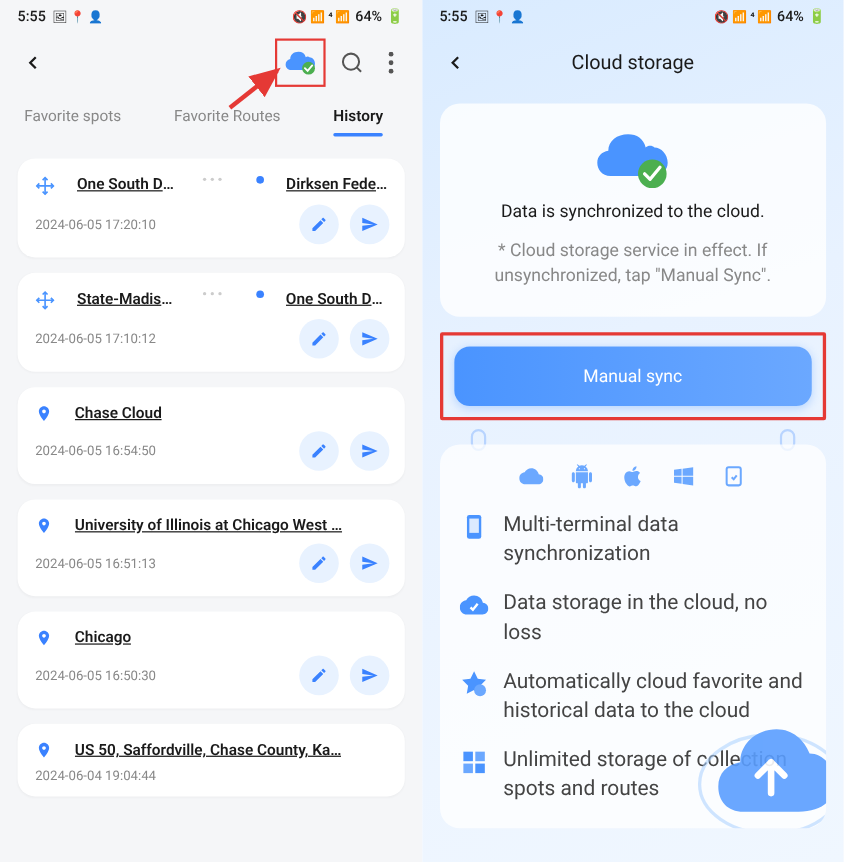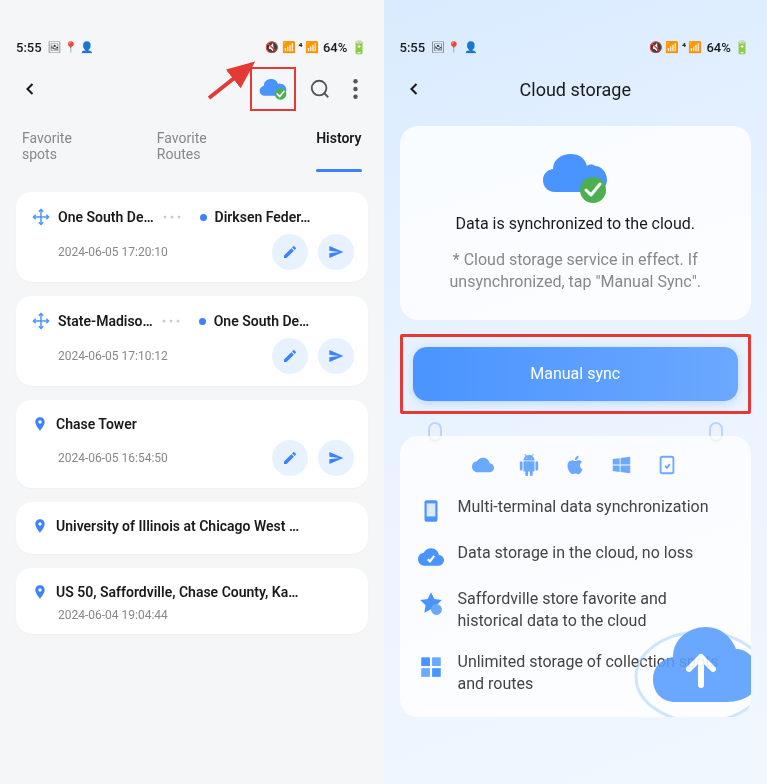--- a/index.html
+++ b/index.html
@@ -30,21 +30,20 @@
     
     .status-bar {
       height: 30px;
       display: flex;
       align-items: center;
       justify-content: space-between;
       padding: 0 16px;
       font-size: 13px;
       font-weight: 500;
       color: #1a1a1a;
-      margin-top: 32px;
     }
     .status-left {
       display: flex;
       align-items: center;
       gap: 6px;
     }
     .status-right {
       display: flex;
       align-items: center;
       gap: 4px;
@@ -114,21 +113,20 @@
     .tab {
       padding: 8px 0 10px 0;
       font-size: 14px;
       color: #888;
       cursor: pointer;
       position: relative;
     }
     .tab.active {
       color: #1a1a1a;
       font-weight: 600;
-      margin-left: 16px;
     }
     .tab.active::after {
       content: '';
       position: absolute;
       bottom: 0;
       left: 0;
       right: 0;
       height: 3px;
       background: #3a82ff;
       border-radius: 2px;
@@ -141,23 +139,24 @@
       gap: 14px;
     }
     .history-card {
       background: #fff;
       border-radius: 16px;
       padding: 16px 14px 12px 16px;
       box-shadow: 0 1px 2px rgba(0,0,0,0.03);
     }
     .card-top {
       display: flex;
-      align-items: center;
-      gap: 8px;
+      align-items: flex-start;
+      gap: 20px;
       margin-bottom: 8px;
+      text-decoration: underline;
     }
     .move-icon {
       width: 18px;
       color: #4a94ff;
       flex-shrink: 0;
     }
     .pin-icon {
       width: 16px;
       color: #3a82ff;
       flex-shrink: 0;
@@ -185,21 +184,20 @@
       flex-shrink: 0;
     }
     .card-bottom {
       display: flex;
       align-items: center;
       justify-content: space-between;
     }
     .timestamp {
       font-size: 12px;
       color: #888;
-      margin-left: 26px;
     }
     .card-actions {
       display: flex;
       gap: 10px;
     }
     .circle-btn {
       width: 36px;
       height: 36px;
       border-radius: 50%;
       background: #e8f2ff;
@@ -288,21 +286,21 @@
       gap: 14px;
       margin-bottom: 18px;
     }
     .feature-icon {
       width: 26px;
       height: 26px;
       flex-shrink: 0;
       margin-top: 2px;
     }
     .feature-text {
-      font-size: 16px;
+      font-size: 19px;
       color: #444;
       line-height: 1.4;
     }
     .cloud-deco {
       position: absolute;
       right: -20px;
       bottom: -30px;
       width: 140px;
       height: 140px;
       opacity: 0.9;
@@ -445,21 +443,21 @@
             </div>
         </div>
       </div>
     </div>
 
     <div class="history-card">
       <div class="card-top">
         <svg class="pin-icon" viewBox="0 0 24 24" fill="#3a82ff">
             <path d="M12 2C8.13 2 5 5.13 5 9c0 5.25 7 13 7 13s7-7.75 7-13c0-3.87-3.13-7-7-7zm0 9.5c-1.38 0-2.5-1.12-2.5-2.5s1.12-2.5 2.5-2.5 2.5 1.12 2.5 2.5-1.12 2.5-2.5 2.5z"></path>
           </svg>
-        <span class="location-name">Chase Tower</span>
+        <span class="location-name">Chase Cloud</span>
       </div>
       <div class="card-bottom">
         <span class="timestamp">2024-06-05 16:54:50</span>
         <div class="card-actions">
           <div class="circle-btn">
               <svg width="16" height="16" viewBox="0 0 24 24" fill="#3a82ff">
                 <path d="M3 17.25V21h3.75L17.81 9.94l-3.75-3.75L3 17.25zM20.71 7.04c.39-.39.39-1.02 0-1.41l-2.34-2.34c-.39-.39-1.02-.39-1.41 0l-1.83 1.83 3.75 3.75 1.83-1.83z"></path>
               </svg>
             </div>
           <div class="circle-btn">
@@ -471,22 +469,60 @@
       </div>
     </div>
 
     <div class="history-card">
       <div class="card-top">
         <svg class="pin-icon" viewBox="0 0 24 24" fill="#3a82ff">
             <path d="M12 2C8.13 2 5 5.13 5 9c0 5.25 7 13 7 13s7-7.75 7-13c0-3.87-3.13-7-7-7zm0 9.5c-1.38 0-2.5-1.12-2.5-2.5s1.12-2.5 2.5-2.5 2.5 1.12 2.5 2.5-1.12 2.5-2.5 2.5z"></path>
           </svg>
         <span class="location-name" style="max-width:290px">University of Illinois at Chicago West …</span>
       </div>
-    </div>
-
+      <div class="card-bottom">
+        <span class="timestamp">2024-06-05 16:51:13</span>
+        <div class="card-actions">
+          <div class="circle-btn">
+              <svg width="16" height="16" viewBox="0 0 24 24" fill="#3a82ff">
+                <path d="M3 17.25V21h3.75L17.81 9.94l-3.75-3.75L3 17.25zM20.71 7.04c.39-.39.39-1.02 0-1.41l-2.34-2.34c-.39-.39-1.02-.39-1.41 0l-1.83 1.83 3.75 3.75 1.83-1.83z"></path>
+              </svg>
+            </div>
+          <div class="circle-btn">
+              <svg width="16" height="16" viewBox="0 0 24 24" fill="#3a82ff">
+                <path d="M2.01 21L23 12 2.01 3 2 10l15 2-15 2z"></path>
+              </svg>
+            </div>
+        </div>
+      </div>
+    </div>
+
+    <div class="history-card">
+      <div class="card-top">
+        <svg class="pin-icon" viewBox="0 0 24 24" fill="#3a82ff">
+            <path d="M12 2C8.13 2 5 5.13 5 9c0 5.25 7 13 7 13s7-7.75 7-13c0-3.87-3.13-7-7-7zm0 9.5c-1.38 0-2.5-1.12-2.5-2.5s1.12-2.5 2.5-2.5 2.5 1.12 2.5 2.5-1.12 2.5-2.5 2.5z"></path>
+          </svg>
+        <span class="location-name">Chicago</span>
+      </div>
+      <div class="card-bottom">
+        <span class="timestamp">2024-06-05 16:50:30</span>
+        <div class="card-actions">
+          <div class="circle-btn">
+              <svg width="16" height="16" viewBox="0 0 24 24" fill="#3a82ff">
+                <path d="M3 17.25V21h3.75L17.81 9.94l-3.75-3.75L3 17.25zM20.71 7.04c.39-.39.39-1.02 0-1.41l-2.34-2.34c-.39-.39-1.02-.39-1.41 0l-1.83 1.83 3.75 3.75 1.83-1.83z"></path>
+              </svg>
+            </div>
+          <div class="circle-btn">
+              <svg width="16" height="16" viewBox="0 0 24 24" fill="#3a82ff">
+                <path d="M2.01 21L23 12 2.01 3 2 10l15 2-15 2z"></path>
+              </svg>
+            </div>
+        </div>
+      </div>
+    </div>
 
     <div class="history-card">
       <div class="card-top">
         <svg class="pin-icon" viewBox="0 0 24 24" fill="#3a82ff">
             <path d="M12 2C8.13 2 5 5.13 5 9c0 5.25 7 13 7 13s7-7.75 7-13c0-3.87-3.13-7-7-7zm0 9.5c-1.38 0-2.5-1.12-2.5-2.5s1.12-2.5 2.5-2.5 2.5 1.12 2.5 2.5-1.12 2.5-2.5 2.5z"></path>
           </svg>
         <span class="location-name" style="max-width:290px">US 50, Saffordville, Chase County, Ka…</span>
       </div>
       <div class="card-bottom">
         <span class="timestamp">2024-06-04 19:04:44</span>
@@ -570,21 +606,21 @@
           <path d="M19.35 10.04C18.67 6.59 15.64 4 12 4 9.11 4 6.6 5.64 5.35 8.04 2.34 8.36 0 10.91 0 14c0 3.31 2.69 6 6 6h13c2.76 0 5-2.24 5-5 0-2.64-2.05-4.78-4.65-4.96z" fill="#4a94ff"></path>
           <path d="M9 14l2 2 4-5" stroke="#fff" stroke-width="2" fill="none"></path>
         </svg>
       <div class="feature-text">Data storage in the cloud, no loss</div>
     </div>
     <div class="feature-item">
       <svg class="feature-icon" viewBox="0 0 24 24">
           <path d="M12 2l3.09 6.26L22 9.27l-5 4.87 1.18 6.88L12 17.77l-6.18 3.25L7 14.14 2 9.27l6.91-1.01L12 2z" fill="#4a94ff"></path>
           <circle cx="17" cy="18" r="5" fill="#6ba8ff"></circle>
         </svg>
-      <div class="feature-text">Saffordville store favorite and historical data to the cloud</div>
+      <div class="feature-text">Automatically cloud favorite and historical data to the cloud</div>
     </div>
     <div class="feature-item" style="margin-bottom:0">
       <svg class="feature-icon" viewBox="0 0 24 24">
           <rect x="3" y="4" width="8" height="8" fill="#4a94ff"></rect>
           <rect x="13" y="4" width="8" height="8" fill="#6ba8ff"></rect>
           <rect x="3" y="14" width="8" height="8" fill="#6ba8ff"></rect>
           <rect x="13" y="14" width="8" height="8" fill="#4a94ff"></rect>
         </svg>
       <div class="feature-text">Unlimited storage of collection spots and routes</div>
     </div>

